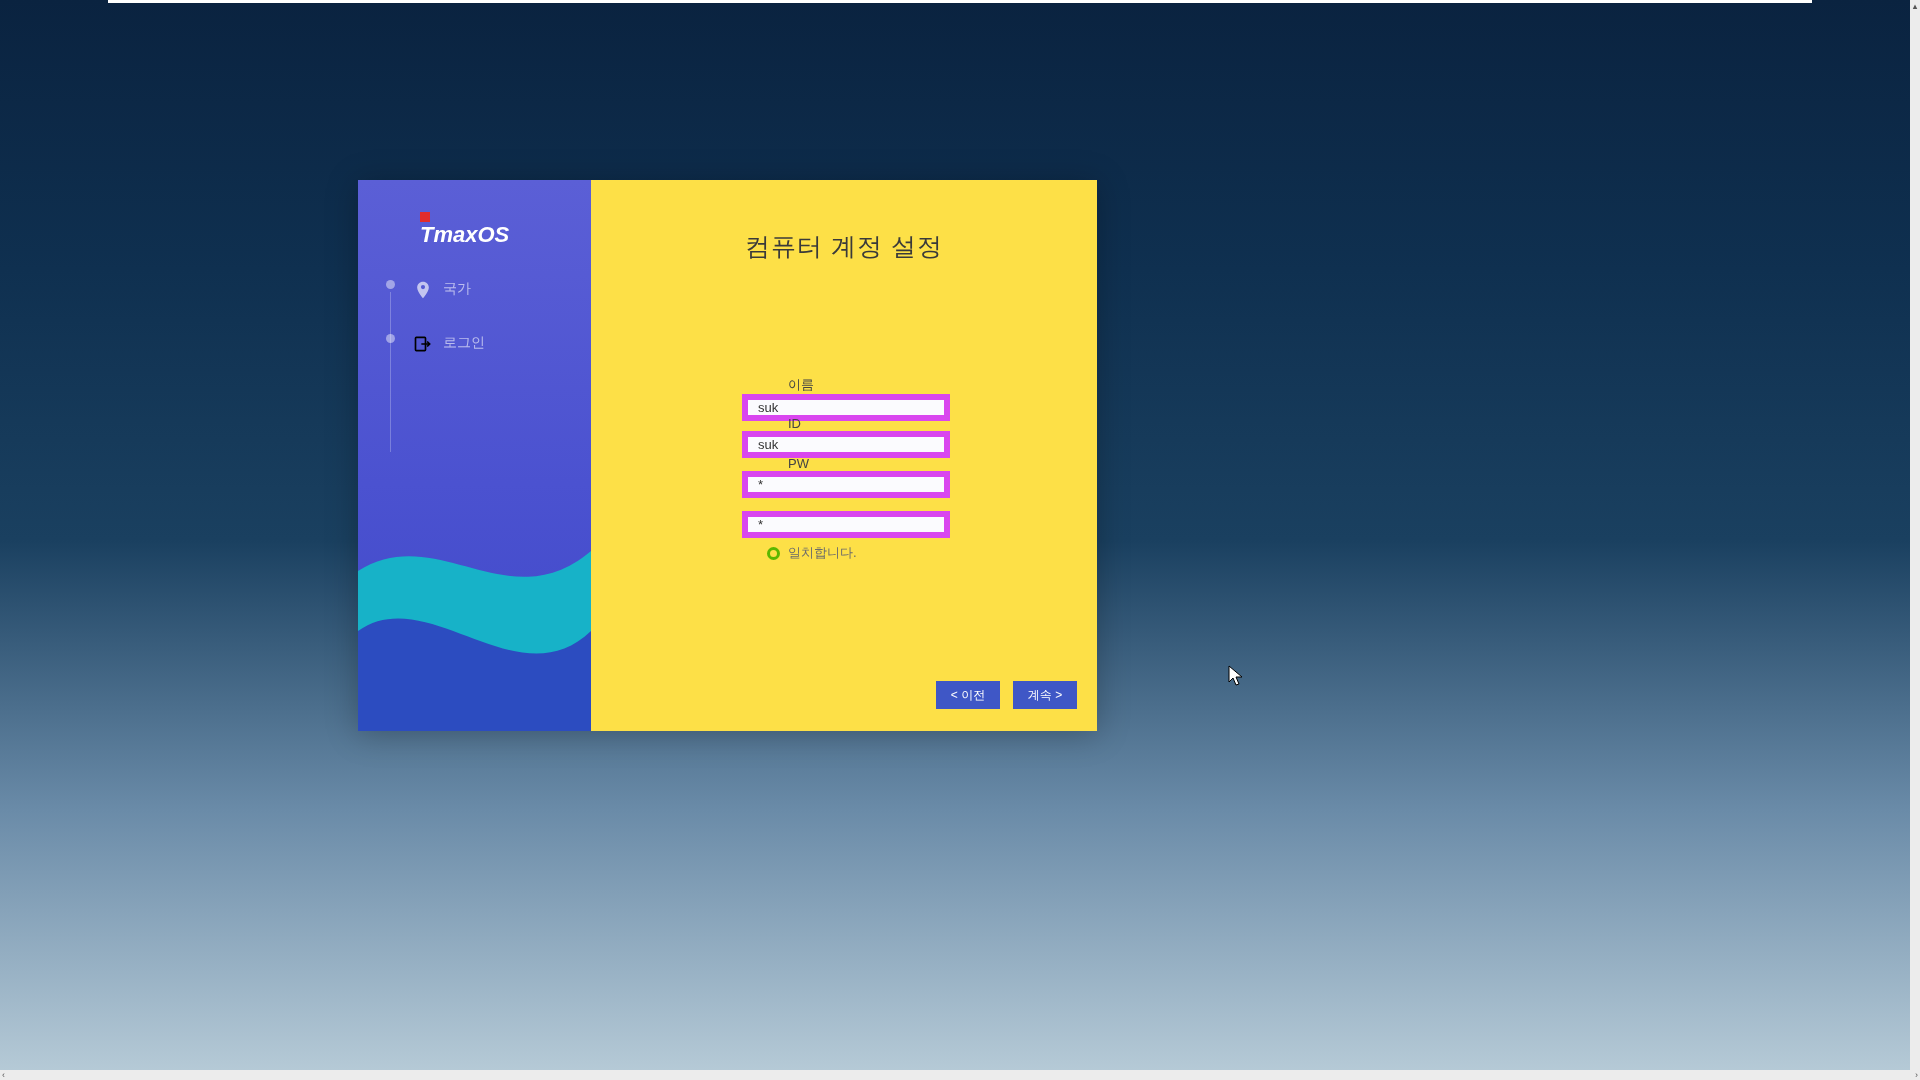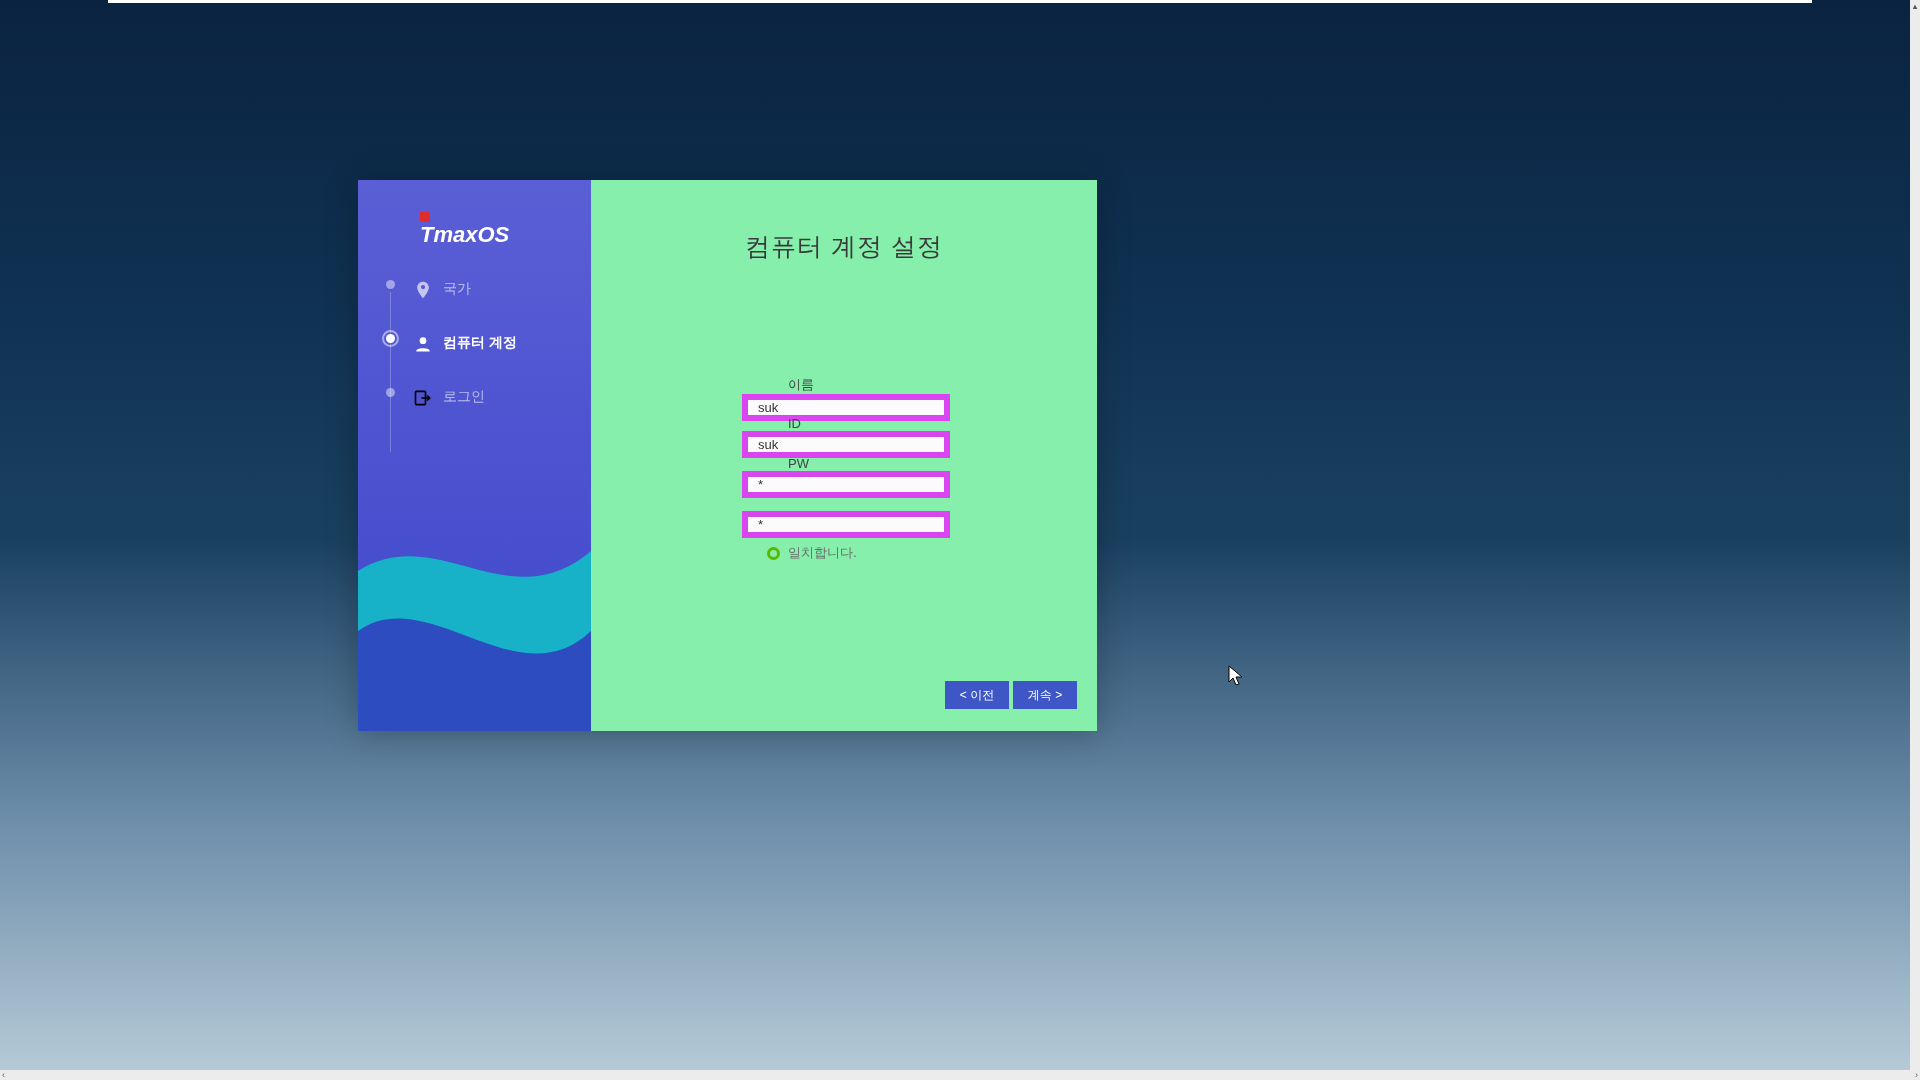--- a/index.html
+++ b/index.html
@@ -72,21 +72,21 @@
 .step-icon {
   width: 20px; height: 20px; margin-right: 10px;
   fill: rgba(255,255,255,.65);
 }
 .step.active .step-icon { fill: #fff; }
 .step .step-label {
   color: rgba(255,255,255,.6); font-size: 14px;
 }
 .step.active .step-label { color: #fff; font-weight: 600; }
 .main {
-  flex: 1; position: relative; background: #86efac;
+  flex: 1; position: relative; background: #fde047;
 }
 .title {
   position: absolute;
   left: 0; right: 0; top: 50px;
   text-align: center;
   font-size: 25px; font-weight: 500; color: #3a3a3a;
   letter-spacing: 1px;
 }
 .form {
   position: absolute;
@@ -113,21 +113,21 @@
 }
 .status-icon {
   width: 13px; height: 13px; border-radius: 50%;
   border: 3px solid #5BB700; background: transparent;
   margin-right: 8px;
 }
 .status-text { font-size: 13px; color: #6b6b6b; }
 .nav-buttons {
   position: absolute;
   right: 20px; bottom: 22px;
-  display: flex; gap: 4px;
+  display: flex; gap: 13px;
 }
 .nav-buttons button {
   background: #3F57C6; color: #fff;
   border: none; height: 28px; width: 64px;
   font-size: 12px; cursor: pointer;
 }
 .hscroll-bar {
   position: absolute;
   left: 0; right: 0; bottom: 0; height: 10px;
   background: #ececec;
@@ -179,28 +179,20 @@
 
       <div class="step">
         <div class="step-dot"></div>
         <svg class="step-icon" viewBox="0 0 24 24">
           <path d="M12 2C8 2 5 5 5 9c0 5 7 13 7 13s7-8 7-13c0-4-3-7-7-7zm0 9a2.5 2.5 0 1 1 0-5 2.5 2.5 0 0 1 0 5z"></path>
         </svg>
         <span class="step-label">국가</span>
       </div>
 
 
-      <div class="step active">
-        <div class="step-dot"></div>
-        <svg class="step-icon" viewBox="0 0 24 24">
-          <circle cx="12" cy="8" r="4"></circle>
-          <path d="M4 20c0-4 16-4 16 0v1H4z"></path>
-        </svg>
-        <span class="step-label">컴퓨터 계정</span>
-      </div>
 
       <div class="step">
         <div class="step-dot"></div>
         <svg class="step-icon" viewBox="0 0 24 24">
           <rect x="3" y="4" width="12" height="16" rx="1" fill="none" stroke="currentColor" stroke-width="2"></rect>
           <path d="M10 12h10m-3-3 3 3-3 3" fill="none" stroke="currentColor" stroke-width="2"></path>
         </svg>
         <span class="step-label">로그인</span>
       </div>
 

